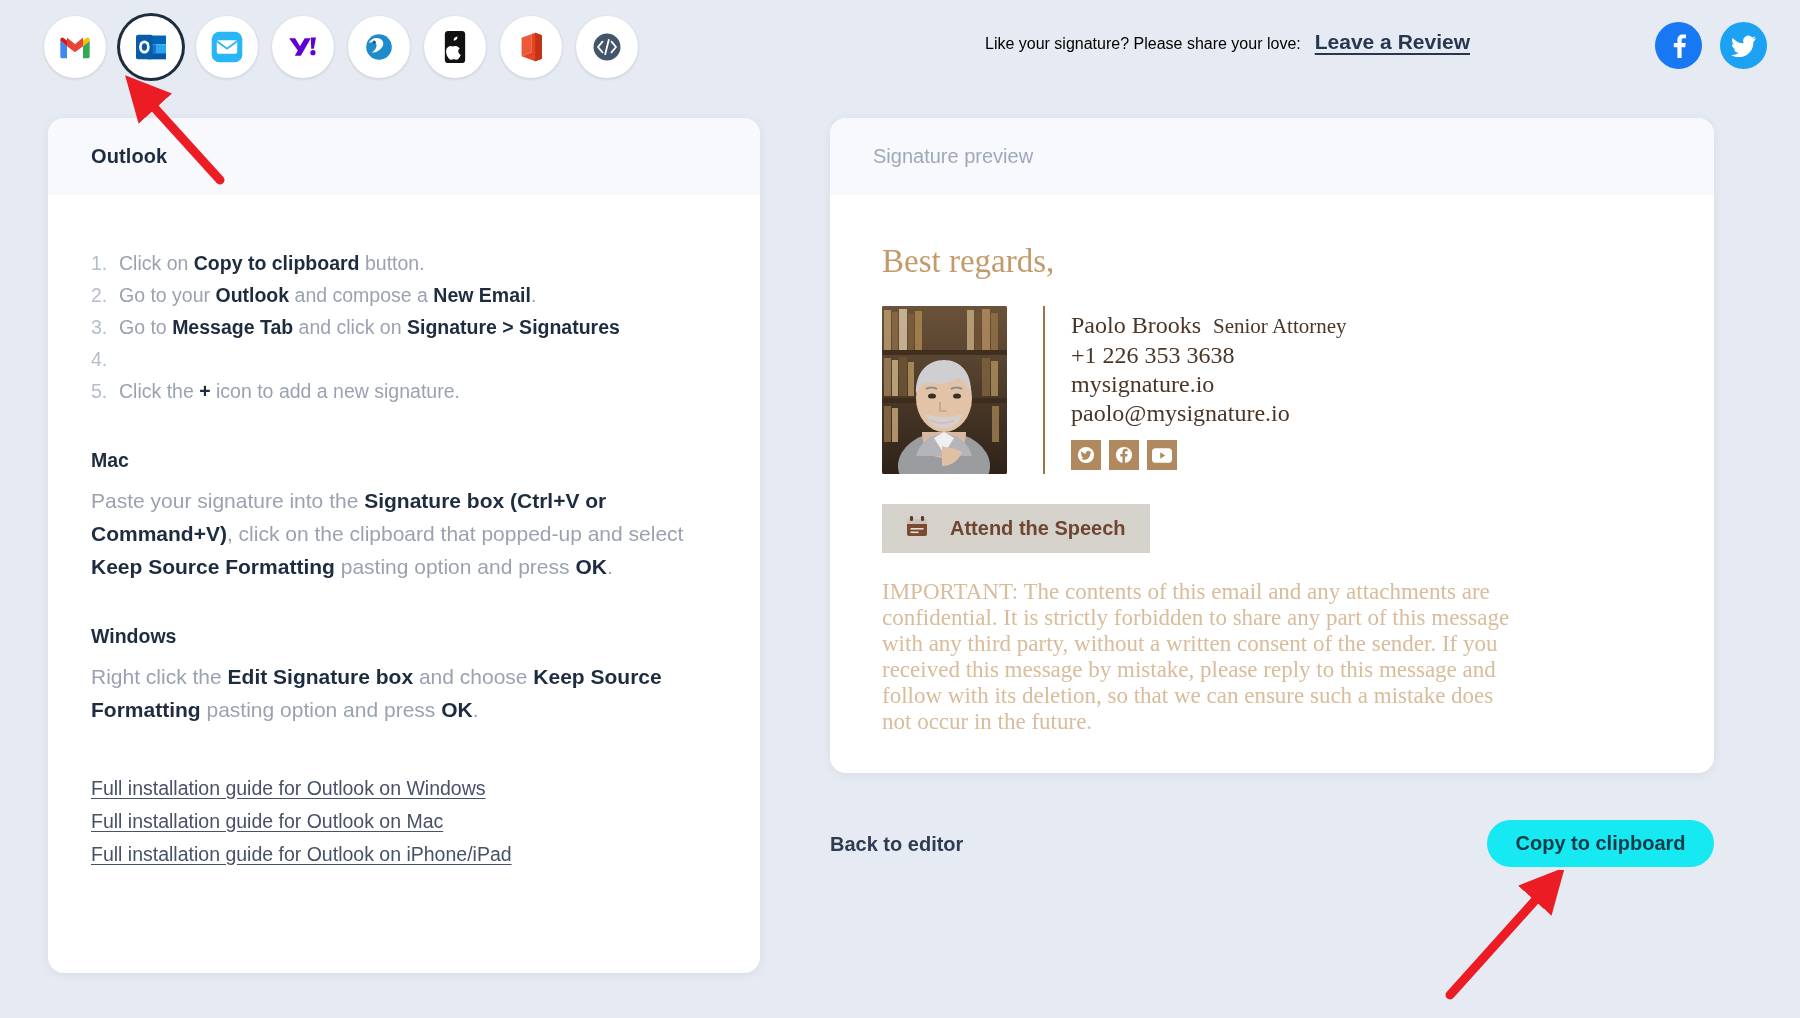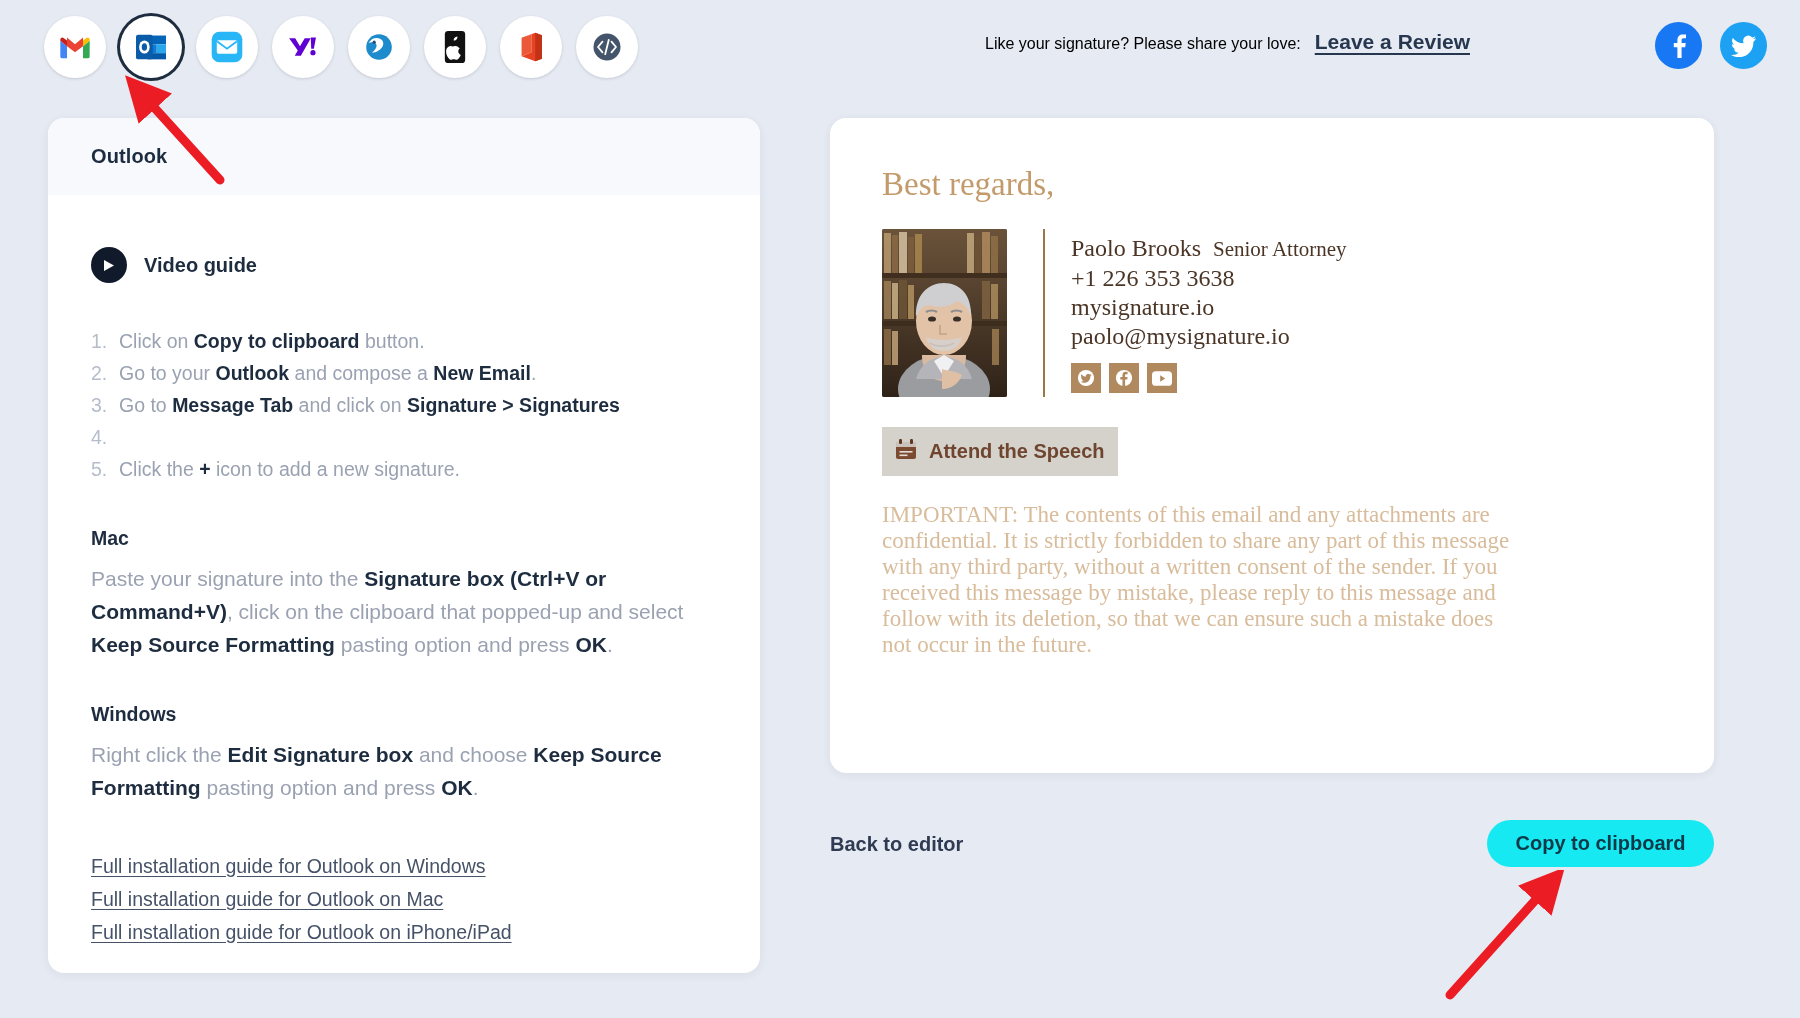--- a/index.html
+++ b/index.html
@@ -100,22 +100,22 @@
   .sig-details { padding-top: 4px; }
   .sig-name-row { font-size: 24px; color: #3e2f22; line-height: 30px; white-space: nowrap; }
   .sig-name { color: #4a3526; }
   .sig-title-txt { font-size: 21px; color: #4a3526; }
   .sig-line { font-size: 24px; color: #4a3526; line-height: 29px; }
   .sig-socials { display: flex; gap: 8px; margin-top: 12px; }
   .sig-soc { width: 30px; height: 30px; background: #b08a5e; display: flex;
              align-items: center; justify-content: center; cursor: pointer; }
 
   .sig-cta {
-    display: inline-flex; align-items: center; gap: 12px;
-    background: #d5d2cc; padding: 12px 13px; margin-top: 30px;
+    display: inline-flex; align-items: center; gap: 22px;
+    background: #d5d2cc; padding: 12px 24px; margin-top: 30px;
     cursor: pointer;
   }
   .sig-cta-label { font-family: "Liberation Sans", sans-serif; font-size: 20px;
                    font-weight: bold; color: #6f4530; }
 
   .sig-disclaimer {
     margin-top: 26px; font-family: "Liberation Serif", serif;
     font-size: 23px; line-height: 26px; color: #d8bc9b; max-width: 640px;
   }
 
@@ -234,28 +234,20 @@
       </div>
     </div>
   </div>
 
   <div class="left-card">
     <div class="left-head">
       <span class="left-head-title">Outlook</span>
     </div>
     <div class="left-body">
 
-      <div class="video-guide">
-        <span class="play-circle">
-          <svg width="12" height="13" viewBox="0 0 12 13">
-              <path d="M1 1l10 5.5L1 12z" fill="#fff"></path>
-            </svg>
-        </span>
-        <span class="video-label">Video guide</span>
-      </div>
 
       <ol class="steps" id="steps-list">
           <li>
             <span class="num">1.</span>
             <span>Click on <b>Copy to clipboard</b> button.</span>
           </li>
           <li>
             <span class="num">2.</span>
             <span>Go to your <b>Outlook</b> and compose a <b>New Email</b>.</span>
           </li>
@@ -280,20 +272,23 @@
 
       <div class="guide-links" id="guide-links">
           <a>Full installation guide for Outlook on Windows</a>
           <a>Full installation guide for Outlook on Mac</a>
           <a>Full installation guide for Outlook on iPhone/iPad</a>
         </div>
     </div>
   </div>
 
   <div class="right-card">
+    <div class="right-head">
+      <span class="right-head-title">Signature preview</span>
+    </div>
 
     <div class="sig">
       <div class="sig-regards">Best regards,</div>
 
       <div class="sig-main">
         <div class="sig-photo">
           <svg width="125" height="168" viewBox="0 0 125 168">
             <defs>
               <linearGradient id="shelf" x1="0" y1="0" x2="0" y2="1">
                 <stop offset="0%" stop-color="#6b533a"></stop>

